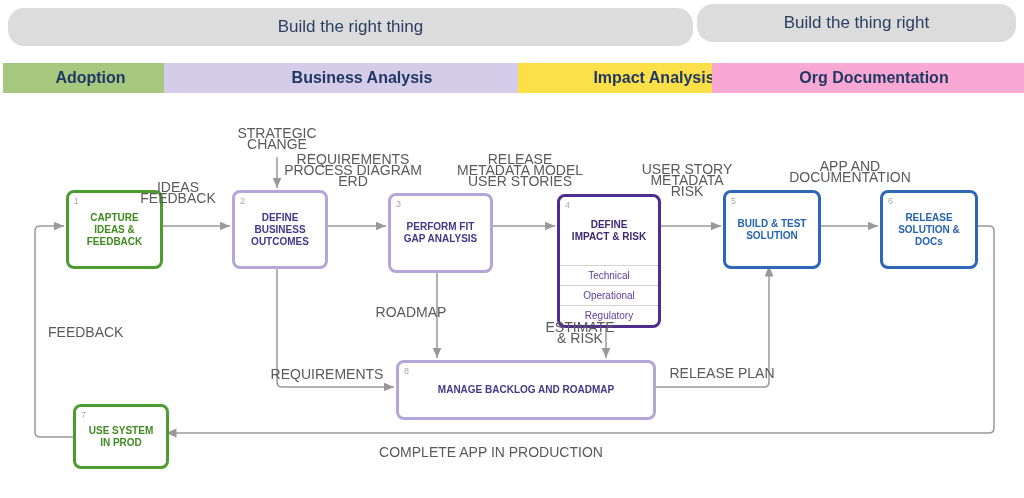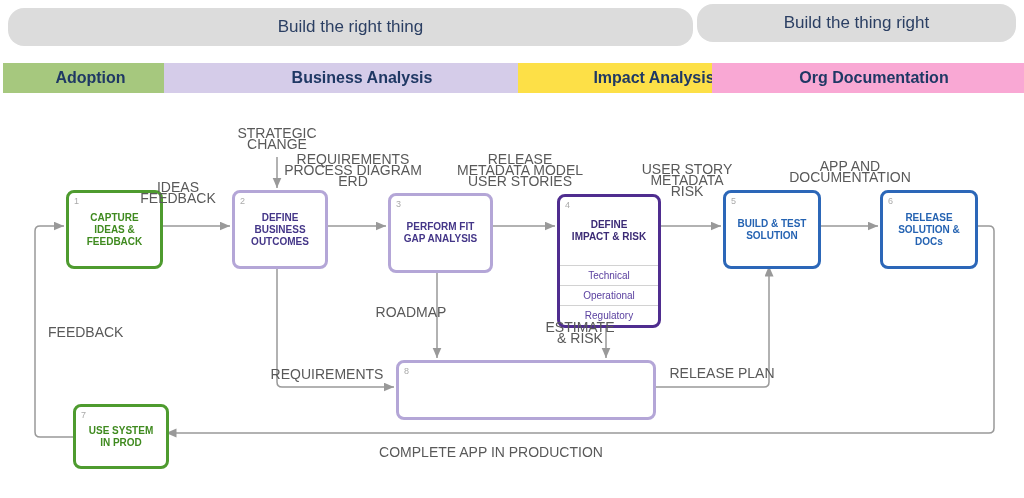--- a/index.html
+++ b/index.html
@@ -127,20 +127,21 @@
 </div>
 
 <div class="box green" style="left:73px;top:404px;width:90px;height:59px;">
   <span class="num">7</span>
   <span>USE SYSTEM
 IN PROD</span>
 </div>
 
 <div class="box lpurple" style="left:396px;top:360px;width:254px;height:54px;">
   <span class="num">8</span>
+  <span>MANAGE BACKLOG AND ROADMAP</span>
 </div>
 
 <div class="elbl" style="left:178px;top:182px;">IDEAS
 FEEDBACK</div>
 <div class="elbl" style="left:277px;top:128px;">STRATEGIC
 CHANGE</div>
 <div class="elbl" style="left:353px;top:154px;">REQUIREMENTS
 PROCESS DIAGRAM
 ERD</div>
 <div class="elbl" style="left:520px;top:154px;">RELEASE

